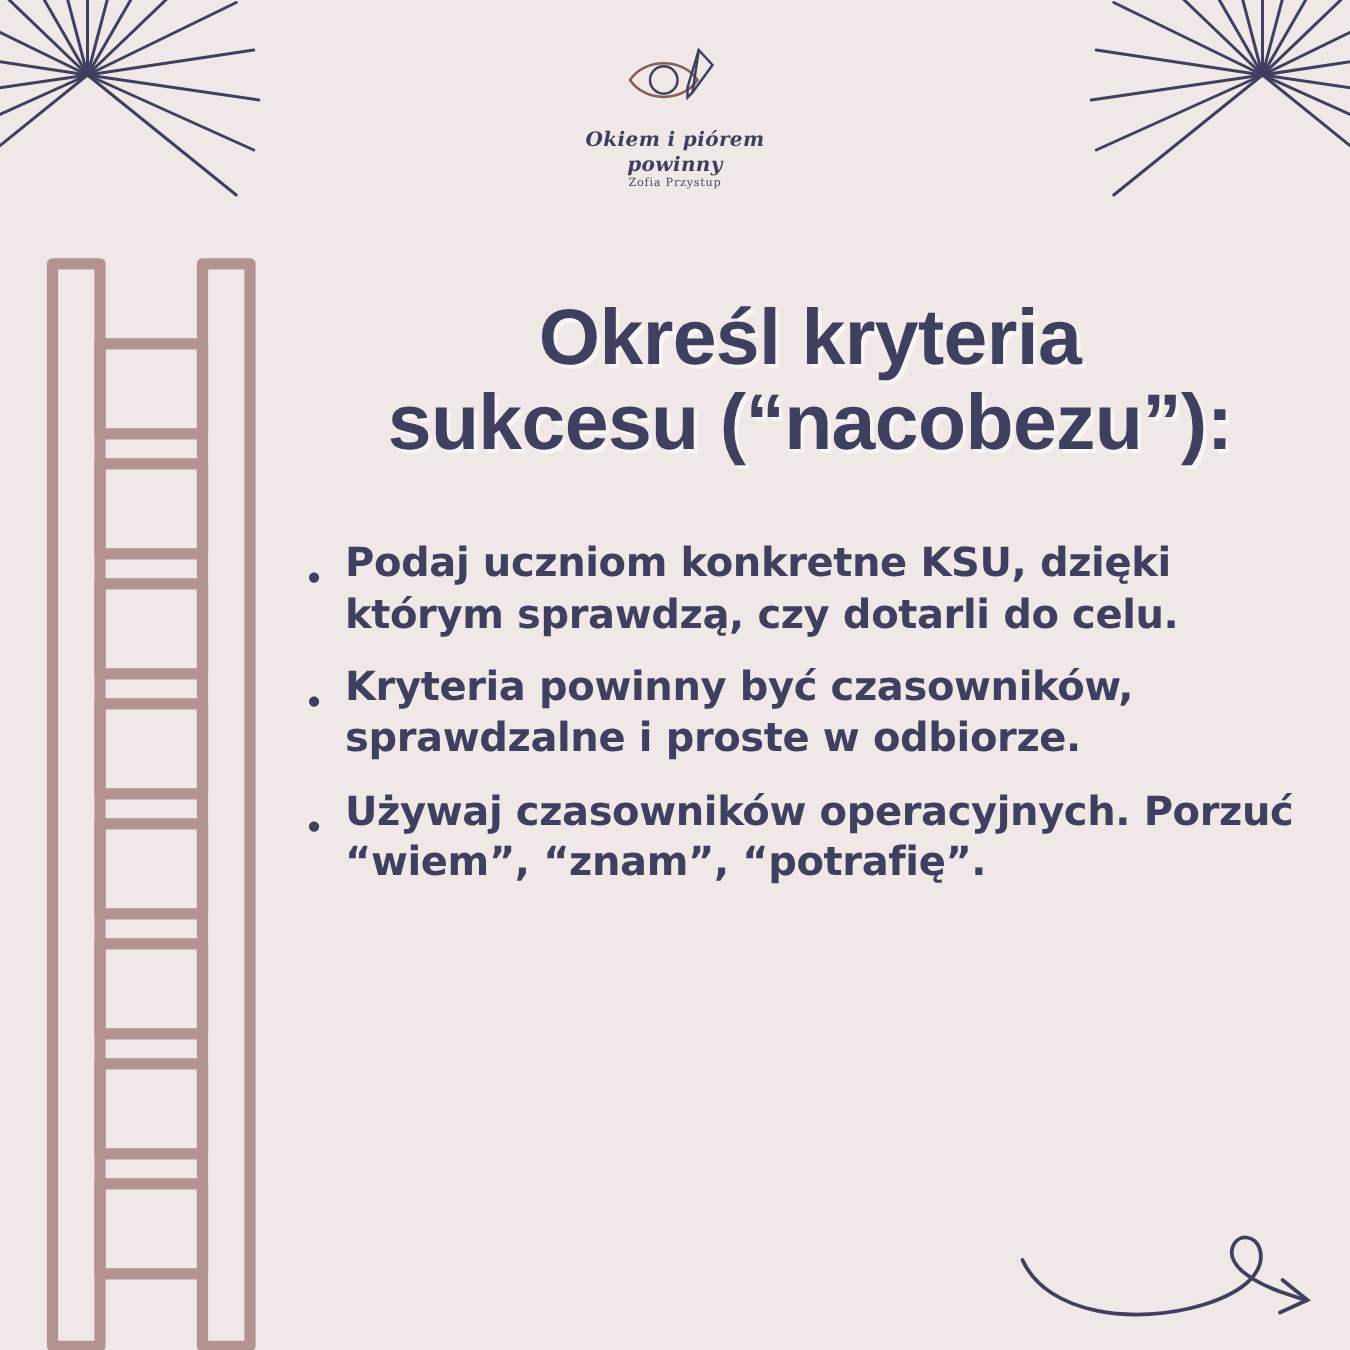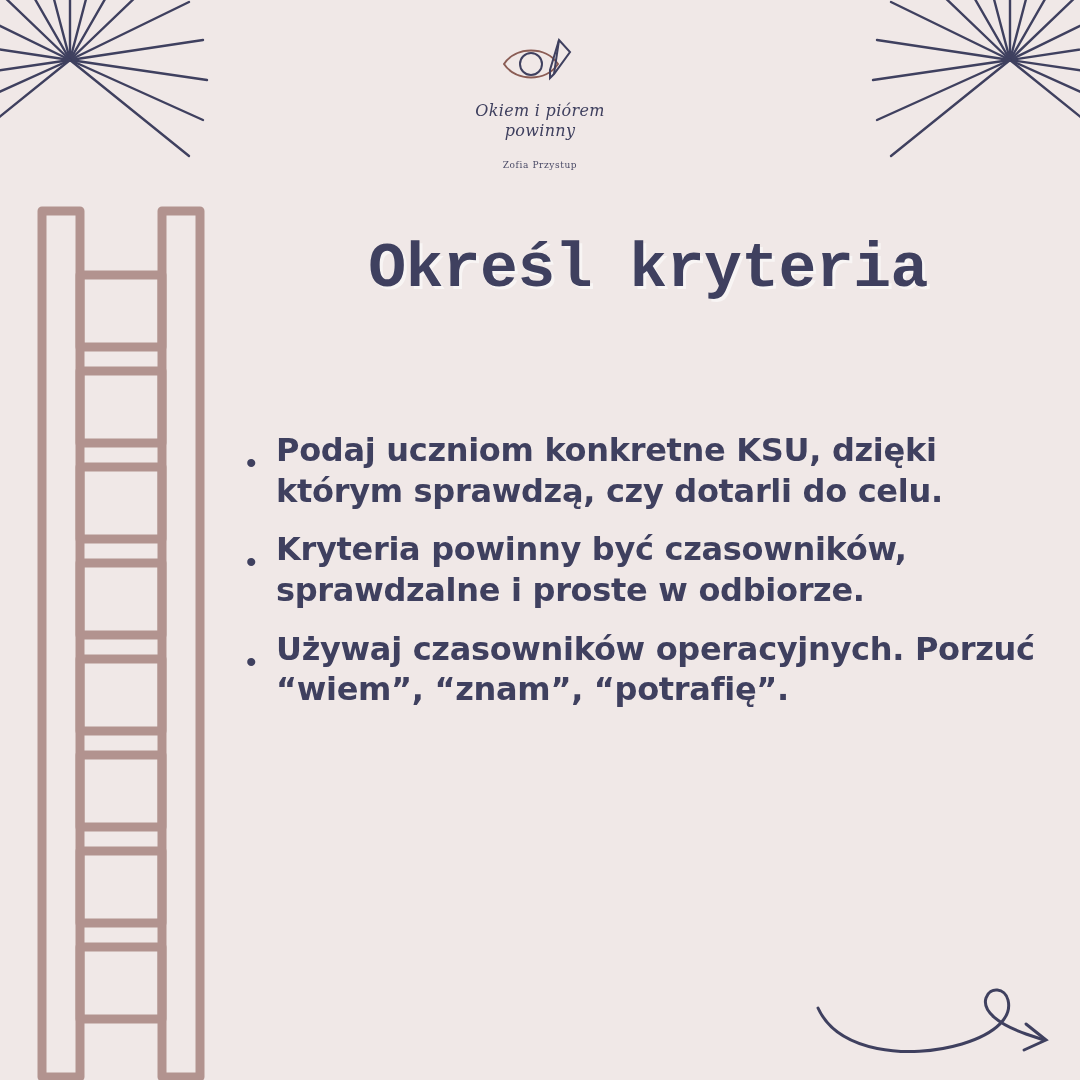--- a/index.html
+++ b/index.html
@@ -38,52 +38,52 @@
     left: 50%;
     transform: translateX(-50%);
     width: 190px;
     text-align: center;
     color: #3e3f5e;
   }
   .logo-mark { height: 62px; }
   .logo-name {
     font-family: "DejaVu Serif", serif;
     font-style: italic;
-    font-weight: normal;
+    font-weight: bold;
     font-size: 16px;
     line-height: 1.15;
     color: #3e3f5e;
     margin-top: 2px;
     letter-spacing: .3px;
   }
   .logo-sub {
     font-family: "DejaVu Serif", serif;
     font-size: 9px;
     color: #4a4a66;
-    margin-top: 19px;
+    margin-top: 0;
     letter-spacing: .6px;
   }
 
   
   .ladder {
     position: absolute;
     left: 34px;
     top: 205px;
     width: 180px;
     height: 875px;
   }
 
   
   .headline {
     position: absolute;
     left: 240px;
     top: 236px;
     width: 816px;
     text-align: center;
-    font-family: Liberation Mono, monospace;
+    font-family: Liberation Sans, sans-serif;
     font-weight: bold;
     font-size: 63px;
     line-height: 1.08;
     color: #3f405f;
     letter-spacing: -0.5px;
     text-shadow: 3px 3px 0 rgba(255,255,255,0.55);
   }
   .headline .line2 { white-space: nowrap; }
 
   
@@ -200,20 +200,21 @@
       <rect x="46" y="358" width="82" height="72"></rect>
       <rect x="46" y="454" width="82" height="72"></rect>
       <rect x="46" y="550" width="82" height="72"></rect>
       <rect x="46" y="646" width="82" height="72"></rect>
       <rect x="46" y="742" width="82" height="72"></rect>
     </g>
   </svg>
 
   <div class="headline">
     <div class="line1">Określ kryteria</div>
+    <div class="line2">sukcesu (“nacobezu”):</div>
   </div>
 
   <div class="bullets">
     <div class="bullet">
       <div class="bullet-dot">•</div>
       <div class="bullet-text">Podaj uczniom konkretne KSU, dzięki którym sprawdzą, czy dotarli do celu.</div>
     </div>
     <div class="bullet">
       <div class="bullet-dot">•</div>
       <div class="bullet-text">Kryteria powinny być czasowników, sprawdzalne i proste w odbiorze.</div>

